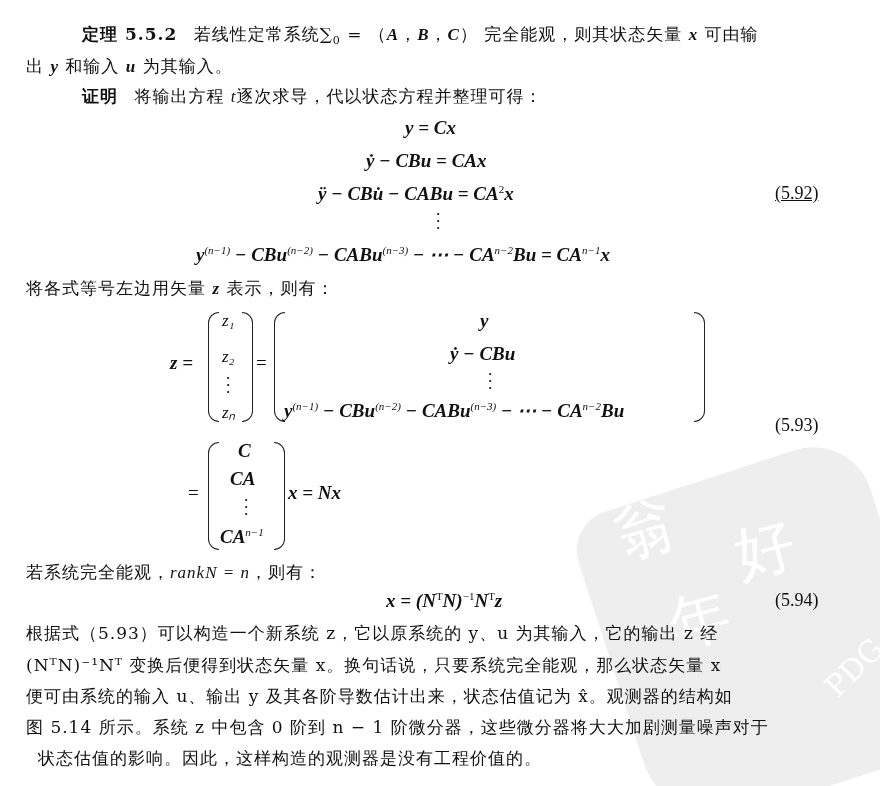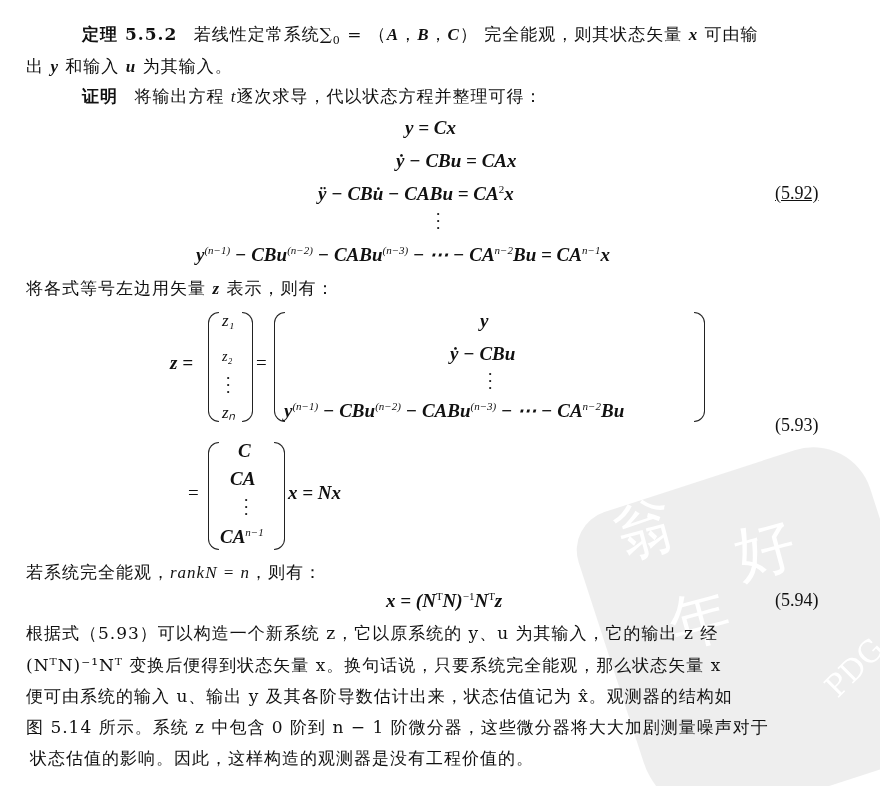--- a/index.html
+++ b/index.html
@@ -57,38 +57,38 @@
   </div>
 
   <div class="abs txt" style="left:82px;top:86px;">
     <span class="b">证明</span>
     <span style="margin-left:10px;">将输出方程</span>
     <span class="i">t</span><span>逐次求导，代以状态方程并整理可得：</span>
   </div>
 
   <div>
     <div class="abs math bi" style="left:405px;top:117px;">y = Cx</div>
-    <div class="abs math bi" style="left:366px;top:150px;margin-left:30px;">ẏ − CBu = CAx</div>
+    <div class="abs math bi" style="left:366px;top:150px;">ẏ − CBu = CAx</div>
     <div class="abs math bi" style="left:318px;top:183px;">ÿ − CBu̇ − CABu = CA<sup class="up">2</sup>x</div>
     <div class="abs math b" style="left:436px;top:210px;line-height:7px;font-size:13px;">·<br>·<br>·</div>
     <div class="abs math bi" style="left:196px;top:244px;">y<sup>(n−1)</sup> − CBu<sup>(n−2)</sup> − CABu<sup>(n−3)</sup> − ⋯ − CA<sup>n−2</sup>Bu = CA<sup>n−1</sup>x</div>
     <div class="abs eqno" style="left:775px;top:183px;text-decoration:underline;">(5.92)</div>
   </div>
 
   <div class="abs txt" style="left:26px;top:278px;">
     <span>将各式等号左边用矢量</span>
     <span class="bi">z</span>
     <span>表示，则有：</span>
   </div>
 
   <div>
     <div class="abs math bi" style="left:170px;top:352px;"><span>z</span> =</div>
     <div class="paren-l" style="left:208px;top:312px;height:108px;"></div>
     <div class="abs math i" style="left:222px;top:310px;font-size:17px;">z₁</div>
-    <div class="abs math i" style="left:222px;top:346px;font-size:14px;">z₂</div>
+    <div class="abs math i" style="left:222px;top:346px;font-size:17px;">z₂</div>
     <div class="abs math" style="left:226px;top:374px;line-height:7px;font-size:13px;font-weight:bold;">·<br>·<br>·</div>
     <div class="abs math i" style="left:222px;top:402px;font-size:17px;">zₙ</div>
     <div class="paren-r" style="left:242px;top:312px;height:108px;"></div>
     <div class="abs math" style="left:256px;top:352px;">=</div>
 
     <div class="paren-l" style="left:274px;top:312px;height:108px;"></div>
     <div class="abs math bi" style="left:480px;top:310px;">y</div>
     <div class="abs math bi" style="left:450px;top:343px;">ẏ − CBu</div>
     <div class="abs math" style="left:488px;top:370px;line-height:7px;font-size:13px;font-weight:bold;">·<br>·<br>·</div>
     <div class="abs math bi" style="left:284px;top:400px;">y<sup>(n−1)</sup> − CBu<sup>(n−2)</sup> − CABu<sup>(n−3)</sup> − ⋯ − CA<sup>n−2</sup>Bu</div>
@@ -109,15 +109,15 @@
     <span>若系统完全能观，</span><span class="i">rankN = n</span><span>，则有：</span>
   </div>
 
   <div class="abs math bi" style="left:386px;top:590px;">x = (N<sup class="up">T</sup>N)<sup class="up">−1</sup>N<sup class="up">T</sup>z</div>
   <div class="abs eqno" style="left:775px;top:590px;">(5.94)</div>
 
   <div class="abs txt" style="left:26px;top:623px;">根据式（5.93）可以构造一个新系统 z，它以原系统的 y、u 为其输入，它的输出 z 经</div>
   <div class="abs txt" style="left:26px;top:655px;">(NᵀN)⁻¹Nᵀ 变换后便得到状态矢量 x。换句话说，只要系统完全能观，那么状态矢量 x</div>
   <div class="abs txt" style="left:26px;top:686px;">便可由系统的输入 u、输出 y 及其各阶导数估计出来，状态估值记为 x̂。观测器的结构如</div>
   <div class="abs txt" style="left:26px;top:717px;">图 5.14 所示。系统 z 中包含 0 阶到 n − 1 阶微分器，这些微分器将大大加剧测量噪声对于</div>
-  <div class="abs txt" style="left:30px;top:748px;">状态估值的影响。因此，这样构造的观测器是没有工程价值的。</div>
+  <div class="abs txt" style="left:38px;top:748px;">状态估值的影响。因此，这样构造的观测器是没有工程价值的。</div>
 
 </div>
 
 </body></html>

